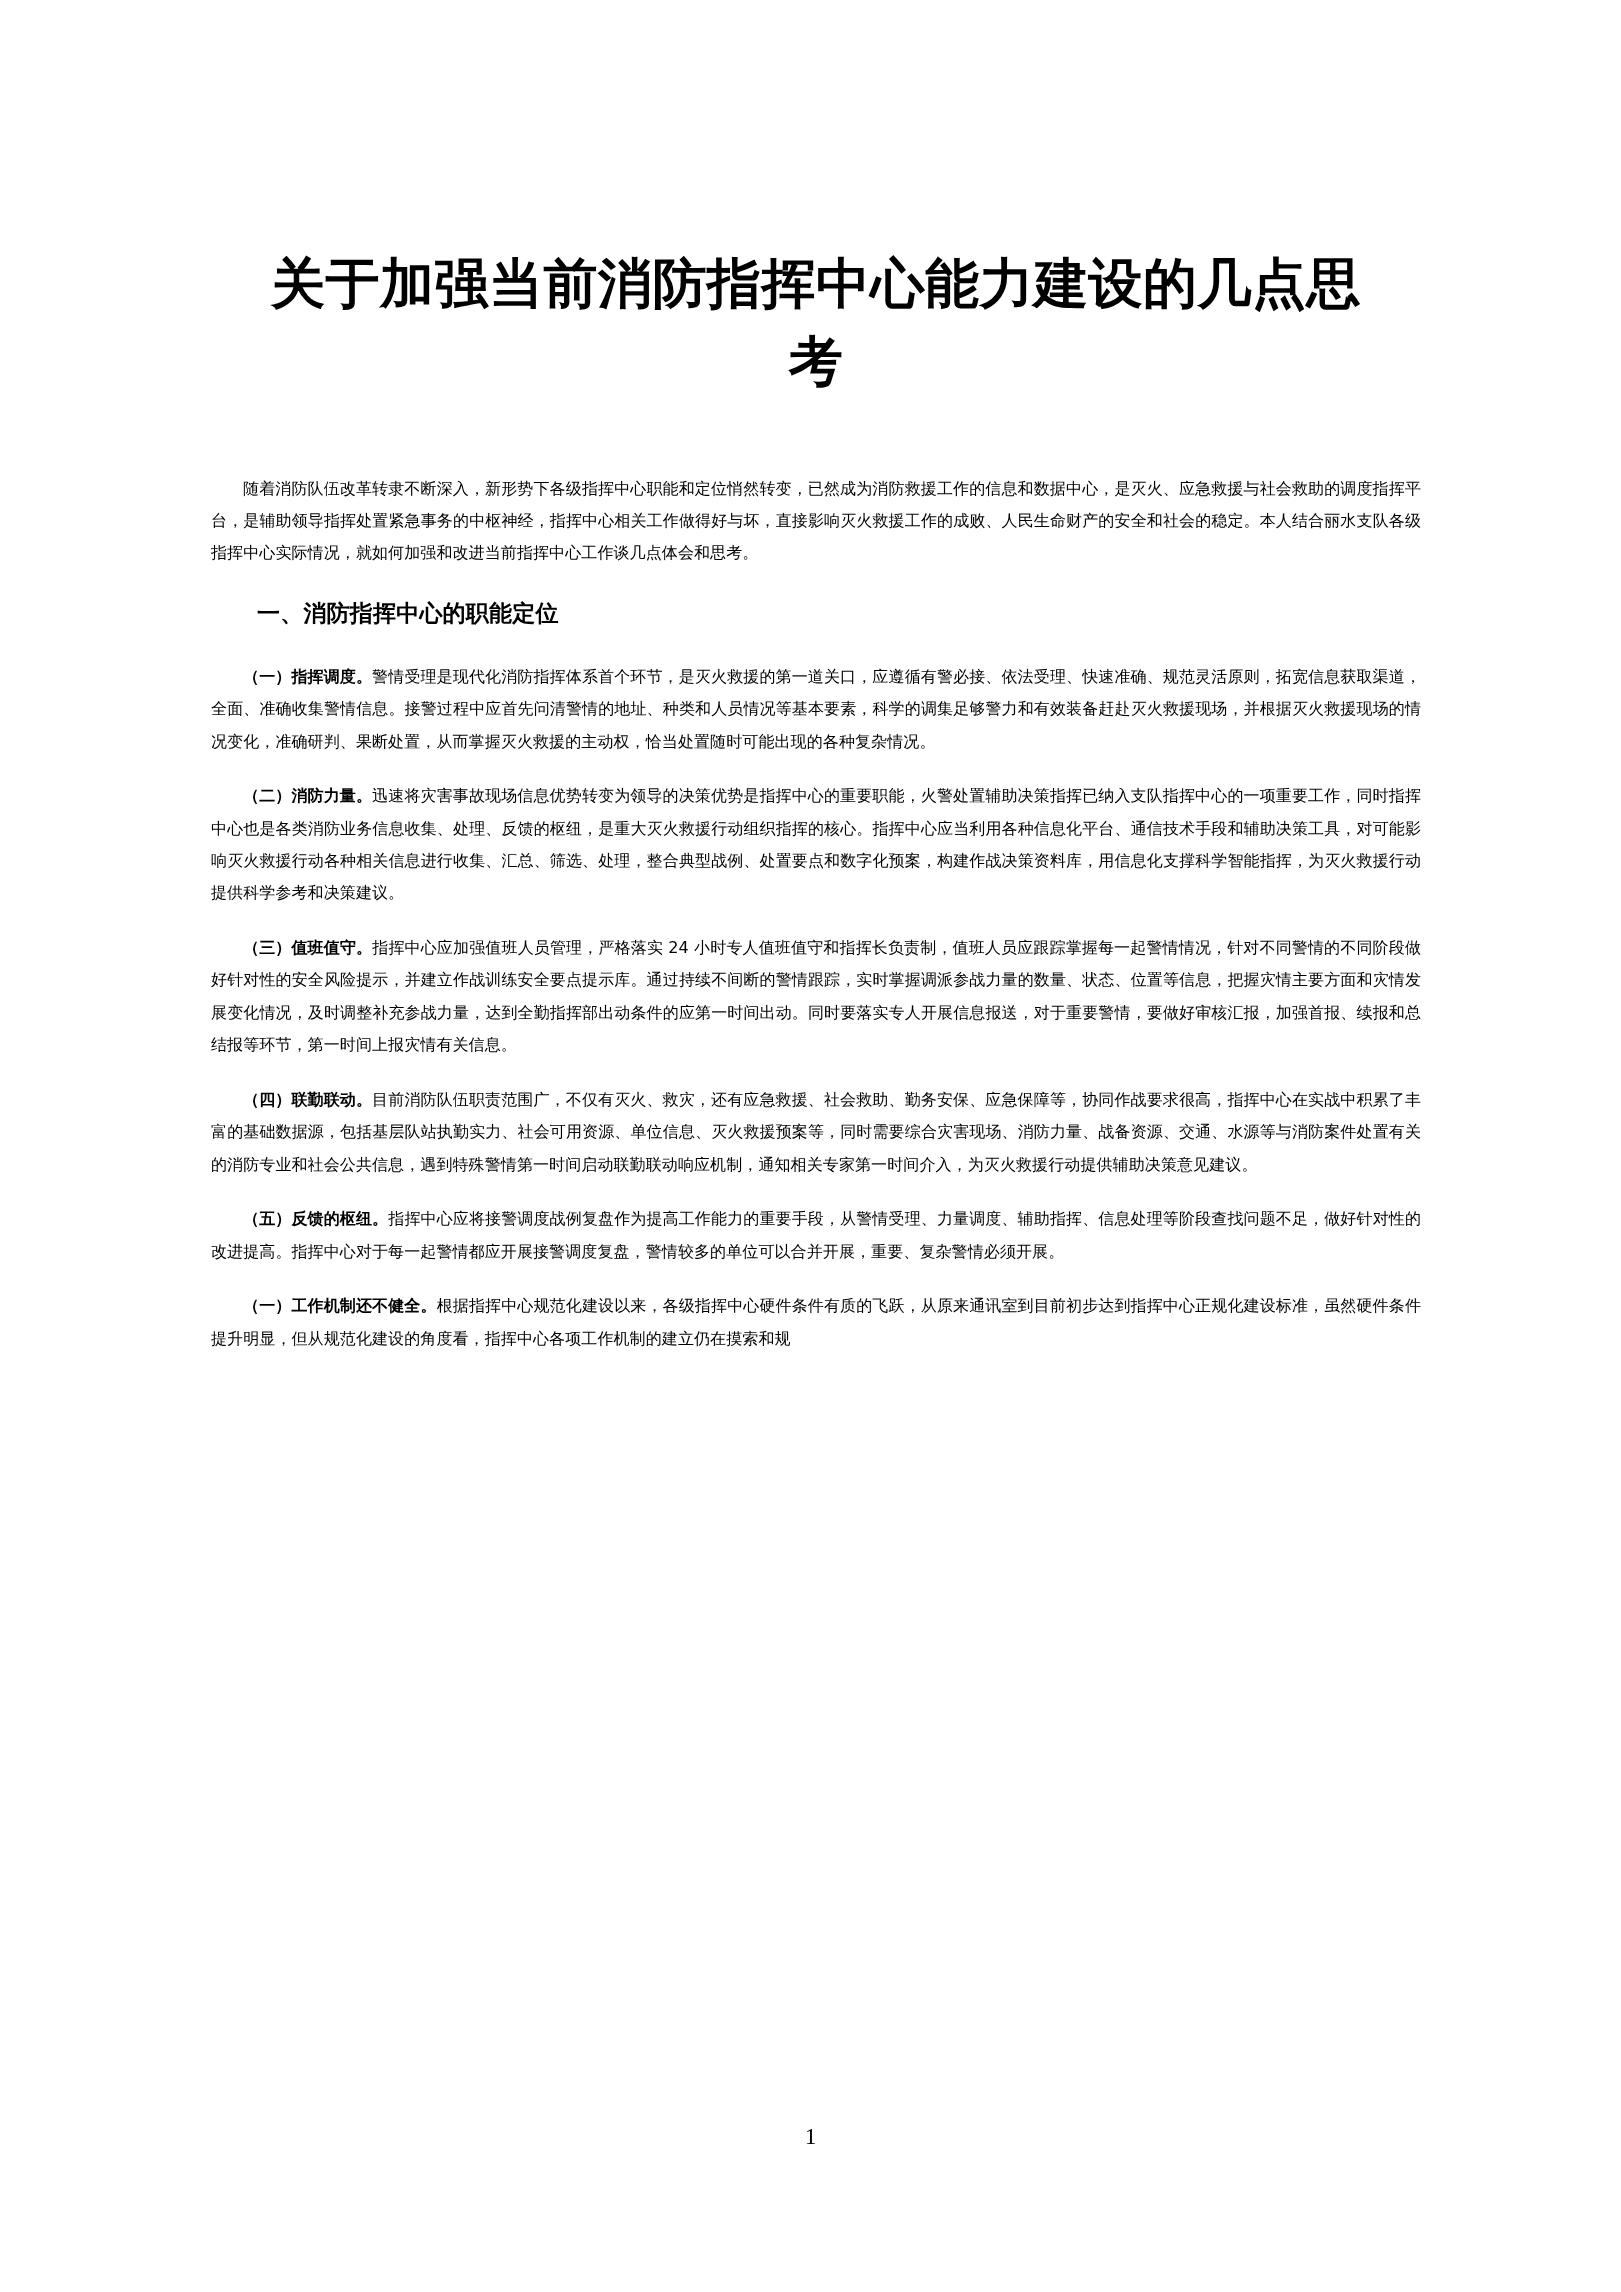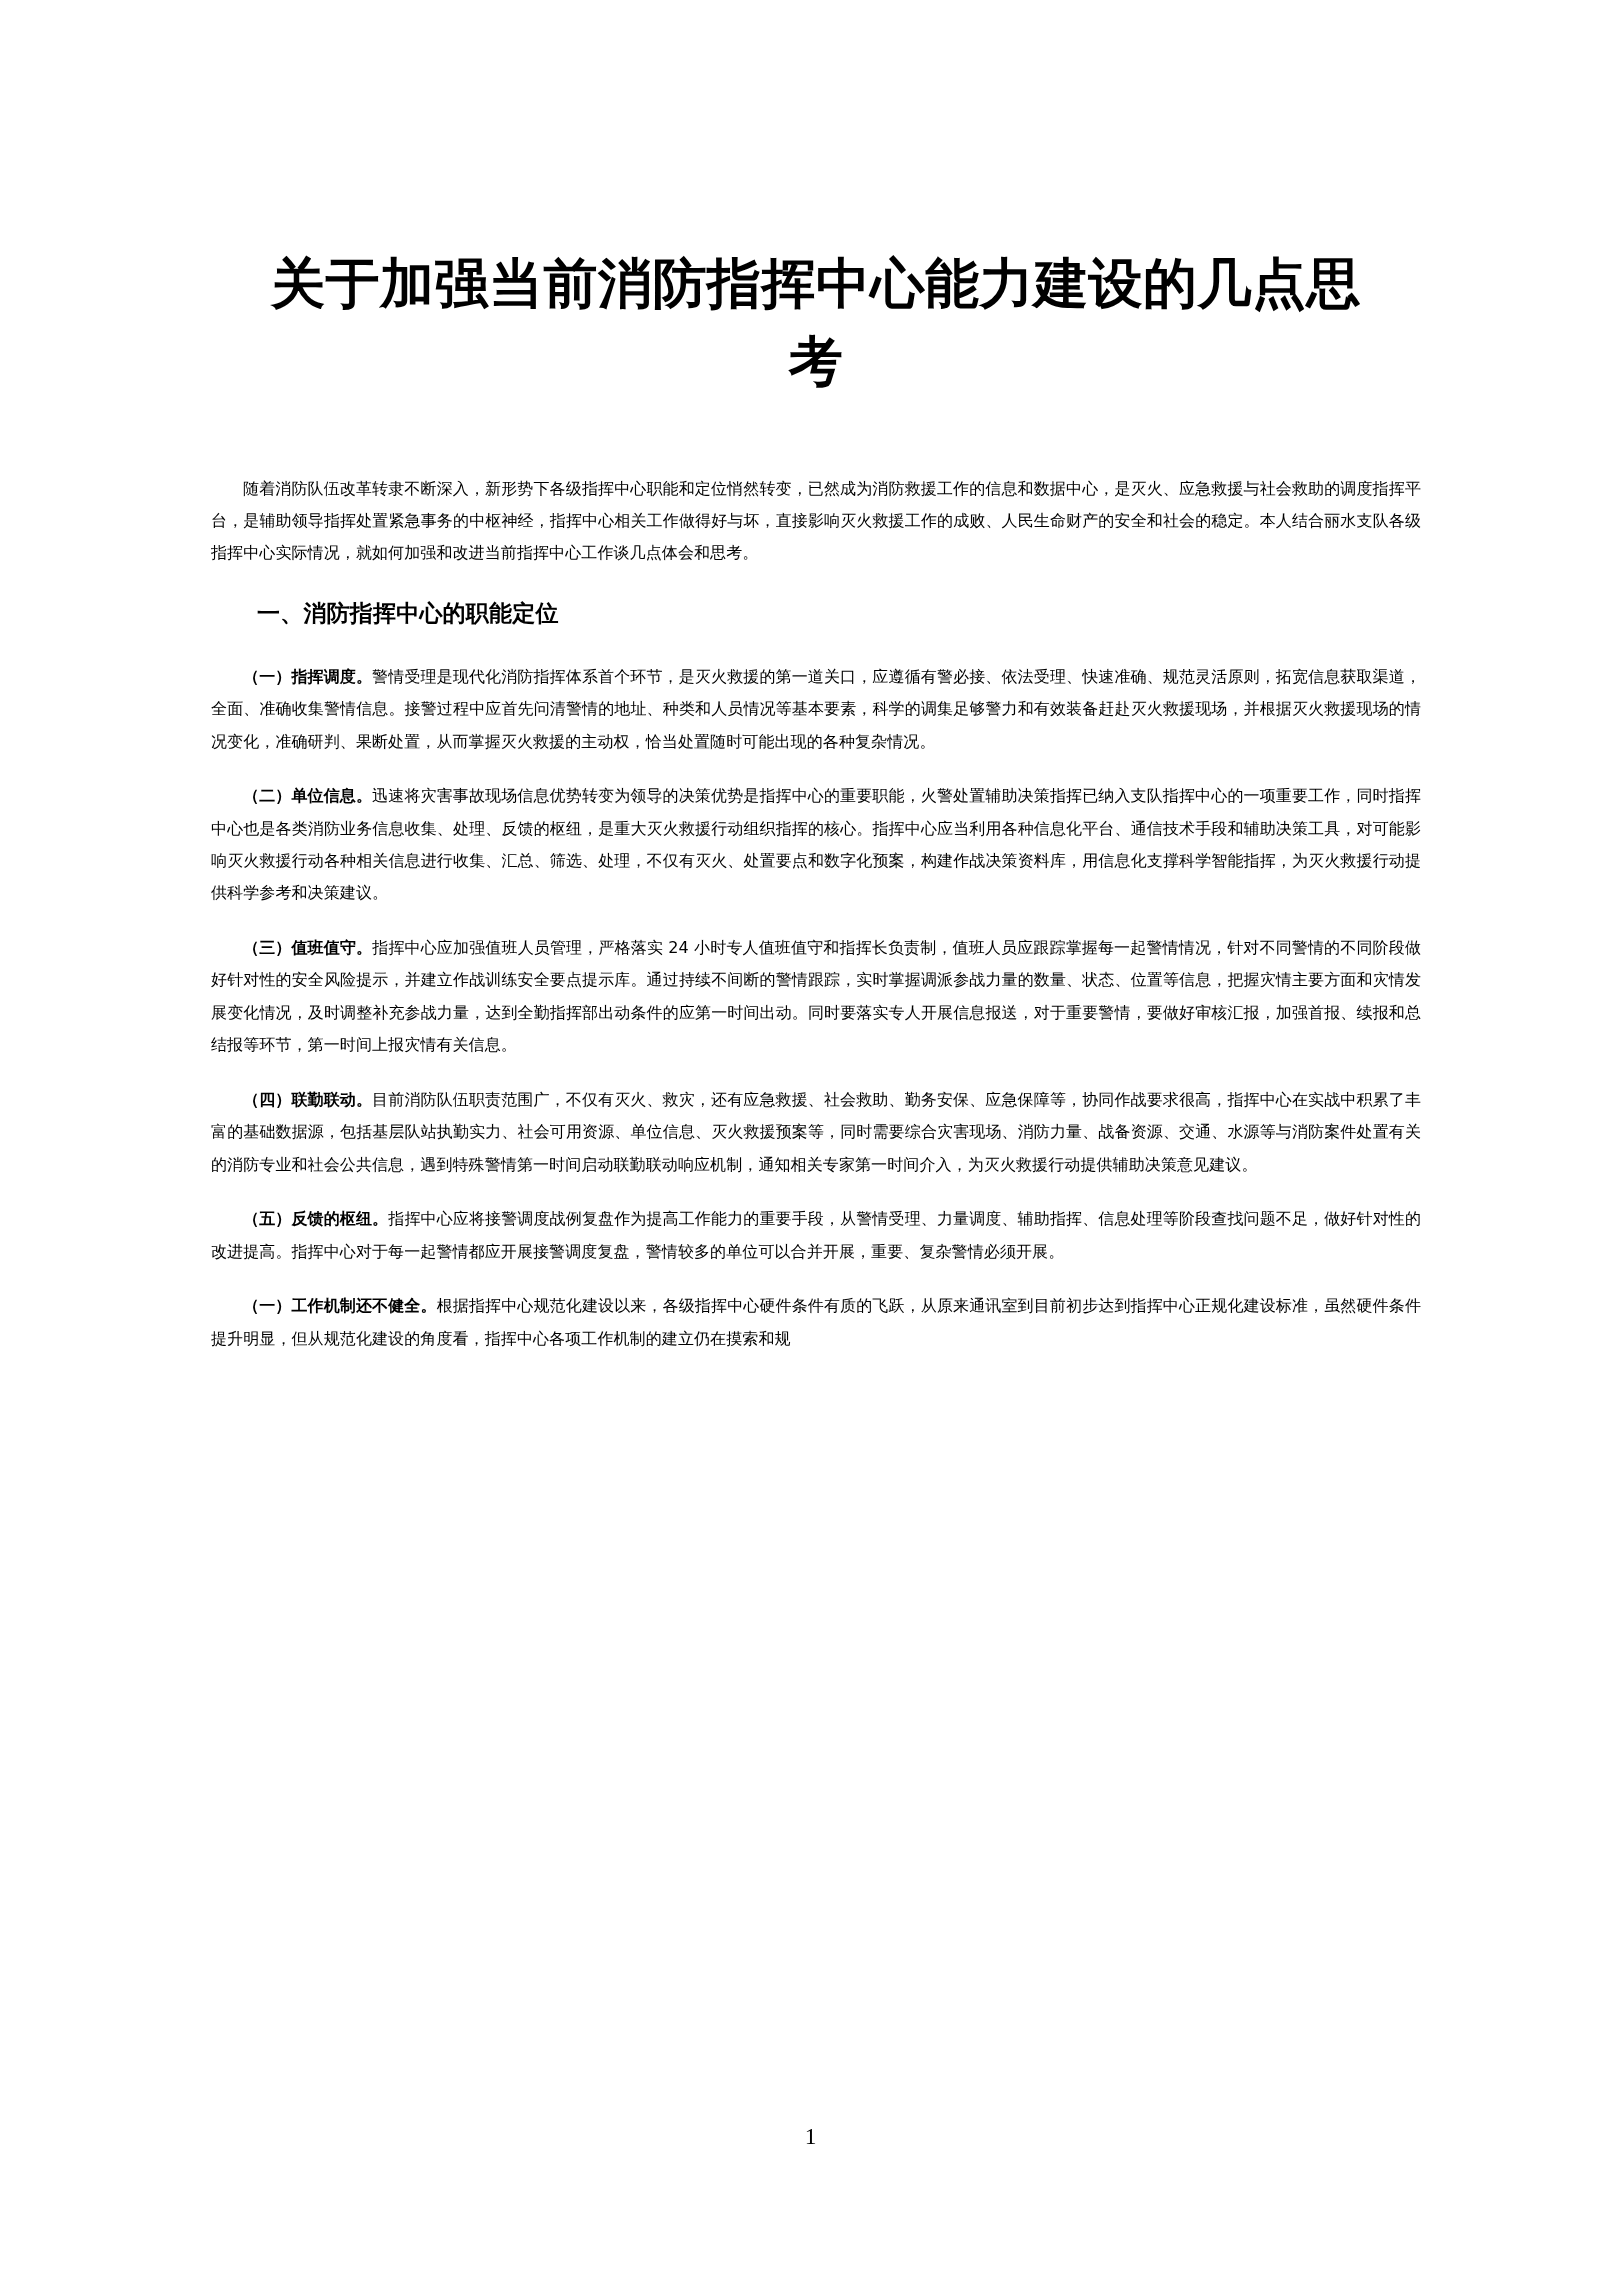--- a/index.html
+++ b/index.html
@@ -85,21 +85,21 @@
     <h1 class="doc-title">关于加强当前消防指挥中心能力建设的几点思考</h1>
 
     <div class="body-block">
 
       <p class="para">随着消防队伍改革转隶不断深入，新形势下各级指挥中心职能和定位悄然转变，已然成为消防救援工作的信息和数据中心，是灭火、应急救援与社会救助的调度指挥平台，是辅助领导指挥处置紧急事务的中枢神经，指挥中心相关工作做得好与坏，直接影响灭火救援工作的成败、人民生命财产的安全和社会的稳定。本人结合丽水支队各级指挥中心实际情况，就如何加强和改进当前指挥中心工作谈几点体会和思考。</p>
 
       <h2 class="section-heading">一、消防指挥中心的职能定位</h2>
 
       <p class="para"><span class="lead">（一）指挥调度。</span><span>警情受理是现代化消防指挥体系首个环节，是灭火救援的第一道关口，应遵循有警必接、依法受理、快速准确、规范灵活原则，拓宽信息获取渠道，全面、准确收集警情信息。接警过程中应首先问清警情的地址、种类和人员情况等基本要素，科学的调集足够警力和有效装备赶赴灭火救援现场，并根据灭火救援现场的情况变化，准确研判、果断处置，从而掌握灭火救援的主动权，恰当处置随时可能出现的各种复杂情况。</span></p>
 
-      <p class="para"><span class="lead">（二）单位信息。</span><span>迅速将灾害事故现场信息优势转变为领导的决策优势是指挥中心的重要职能，火警处置辅助决策指挥已纳入支队指挥中心的一项重要工作，同时指挥中心也是各类消防业务信息收集、处理、反馈的枢纽，是重大灭火救援行动组织指挥的核心。指挥中心应当利用各种信息化平台、通信技术手段和辅助决策工具，对可能影响灭火救援行动各种相关信息进行收集、汇总、筛选、处理，不仅有灭火、处置要点和数字化预案，构建作战决策资料库，用信息化支撑科学智能指挥，为灭火救援行动提供科学参考和决策建议。</span></p>
+      <p class="para"><span class="lead">（二）消防力量。</span><span>迅速将灾害事故现场信息优势转变为领导的决策优势是指挥中心的重要职能，火警处置辅助决策指挥已纳入支队指挥中心的一项重要工作，同时指挥中心也是各类消防业务信息收集、处理、反馈的枢纽，是重大灭火救援行动组织指挥的核心。指挥中心应当利用各种信息化平台、通信技术手段和辅助决策工具，对可能影响灭火救援行动各种相关信息进行收集、汇总、筛选、处理，整合典型战例、处置要点和数字化预案，构建作战决策资料库，用信息化支撑科学智能指挥，为灭火救援行动提供科学参考和决策建议。</span></p>
 
       <p class="para"><span class="lead">（三）值班值守。</span><span>指挥中心应加强值班人员管理，严格落实 24 小时专人值班值守和指挥长负责制，值班人员应跟踪掌握每一起警情情况，针对不同警情的不同阶段做好针对性的安全风险提示，并建立作战训练安全要点提示库。通过持续不间断的警情跟踪，实时掌握调派参战力量的数量、状态、位置等信息，把握灾情主要方面和灾情发展变化情况，及时调整补充参战力量，达到全勤指挥部出动条件的应第一时间出动。同时要落实专人开展信息报送，对于重要警情，要做好审核汇报，加强首报、续报和总结报等环节，第一时间上报灾情有关信息。</span></p>
 
       <p class="para"><span class="lead">（四）联勤联动。</span><span>目前消防队伍职责范围广，不仅有灭火、救灾，还有应急救援、社会救助、勤务安保、应急保障等，协同作战要求很高，指挥中心在实战中积累了丰富的基础数据源，包括基层队站执勤实力、社会可用资源、单位信息、灭火救援预案等，同时需要综合灾害现场、消防力量、战备资源、交通、水源等与消防案件处置有关的消防专业和社会公共信息，遇到特殊警情第一时间启动联勤联动响应机制，通知相关专家第一时间介入，为灭火救援行动提供辅助决策意见建议。</span></p>
 
       <p class="para"><span class="lead">（五）反馈的枢纽。</span><span>指挥中心应将接警调度战例复盘作为提高工作能力的重要手段，从警情受理、力量调度、辅助指挥、信息处理等阶段查找问题不足，做好针对性的改进提高。指挥中心对于每一起警情都应开展接警调度复盘，警情较多的单位可以合并开展，重要、复杂警情必须开展。</span></p>
 
 
       <p class="para"><span class="lead">（一）工作机制还不健全。</span><span>根据指挥中心规范化建设以来，各级指挥中心硬件条件有质的飞跃，从原来通讯室到目前初步达到指挥中心正规化建设标准，虽然硬件条件提升明显，但从规范化建设的角度看，指挥中心各项工作机制的建立仍在摸索和规</span></p>
 

